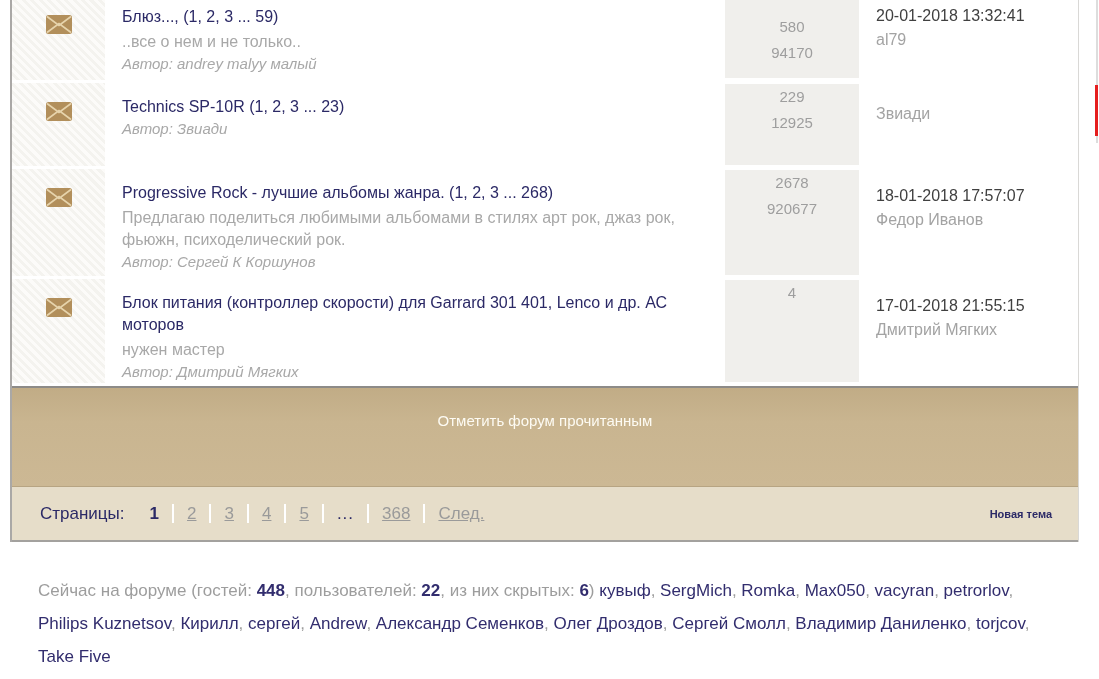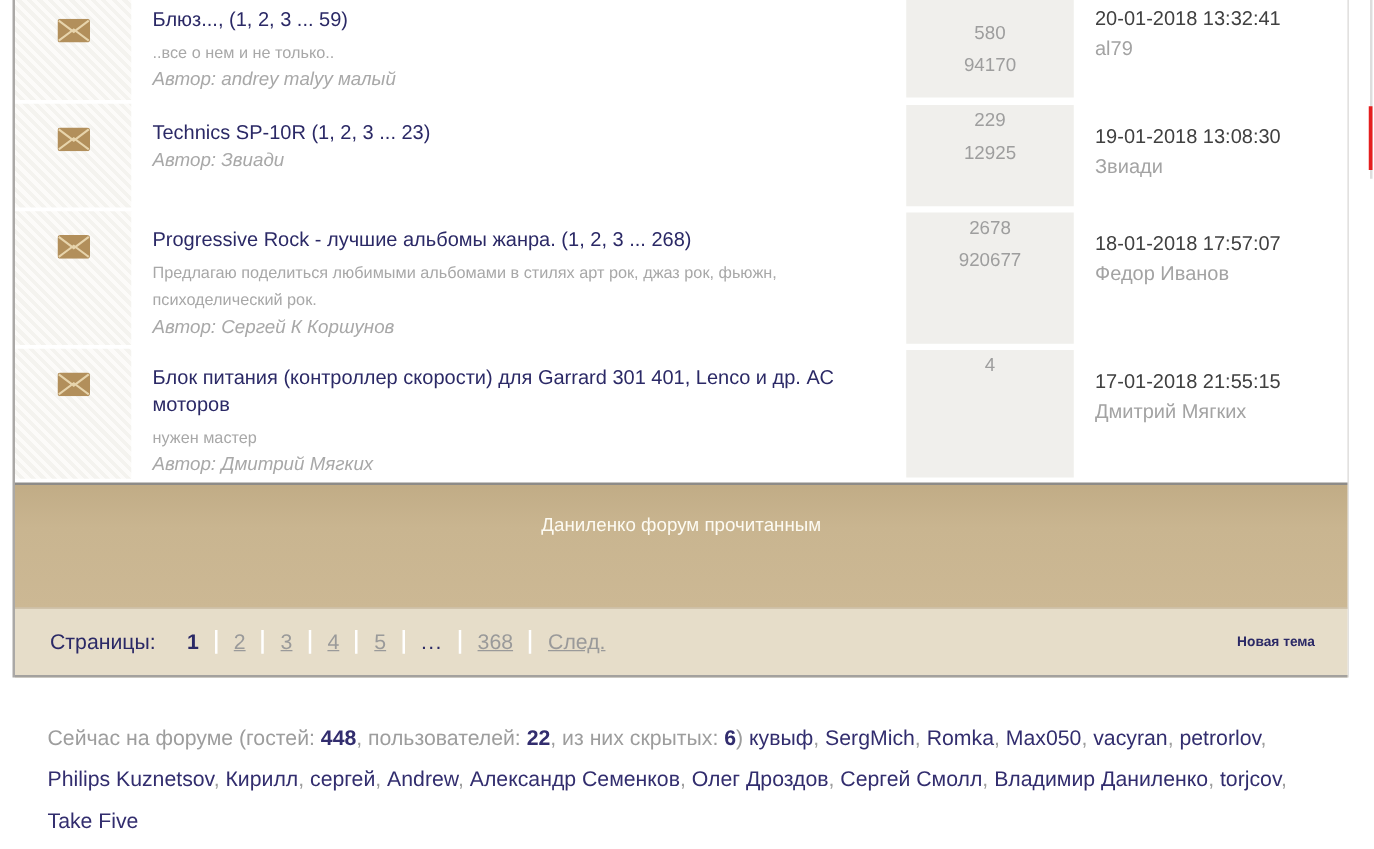--- a/index.html
+++ b/index.html
@@ -19,21 +19,21 @@
 
   .icon-cell { width: 93px; flex: 0 0 93px; padding-top: 19px; text-align: center;
     background: repeating-linear-gradient(45deg, #fcfbf9 0px, #fcfbf9 3px, #f4f3ef 3px, #f4f3ef 6px); }
   .r1 .icon-cell { padding-top: 15px; }
   .envelope { display: inline-block; width: 26px; height: 19px; }
 
   .title-cell { flex: 0 0 612px; width: 612px; padding: 13px 24px 0 17px; overflow: hidden; }
   .r1 .title-cell { padding-top: 6px; }
   .topic-title { display: block; color: #2b2966; font-size: 16px; line-height: 22px;
     text-decoration: none; cursor: pointer; }
-  .topic-desc { color: #a8a8a8; font-size: 13px; line-height: 22px; margin-top: 3px; }
+  .topic-desc { color: #a8a8a8; font-size: 16px; line-height: 22px; margin-top: 3px; }
   .topic-author { color: #a8a8a8; font-size: 15px; line-height: 22px; font-style: italic; }
 
   .stats-cell { flex: 0 0 150px; width: 150px; }
   .stats-box { margin: 1px 8px 0 8px; height: calc(100% - 2px); background: #f0efec;
     text-align: center; color: #9e9e9e; font-size: 15px; line-height: 26px; }
   .r1 .stats-box { margin-top: 0; padding-top: 14px; }
 
   .last-cell { flex: 1 1 auto; padding: 17px 5px 0 9px; }
   .r1 .last-cell { padding-top: 6px; }
   .last-date { display: block; color: #404040; font-size: 16px; line-height: 20px;
@@ -116,21 +116,20 @@
         <a class="topic-title">Technics SP-10R (1, 2, 3 ... 23)</a>
         <div class="topic-author">Автор: Звиади</div>
       </div>
       <div class="stats-cell">
         <div class="stats-box">
           <div>229</div>
           <div>12925</div>
         </div>
       </div>
       <div class="last-cell">
-        <a class="last-date">19-01-2018 13:08:30</a>
         <div class="last-author">Звиади</div>
       </div>
     </div>
 
     <div class="topic-row r3">
       <div class="icon-cell">
         <span class="envelope">
           <svg width="26" height="19" viewBox="0 0 26 19">
               <rect x="0" y="0" width="26" height="19" rx="2.5" fill="#b28f5b"></rect>
               <path d="M1,1.5 L13,10.5 L25,1.5 M1,17.5 L13,8.5 L25,17.5" stroke="#e7d4ac" stroke-width="1.6" fill="none"></path>
@@ -172,21 +171,21 @@
         <div class="stats-box">
           <div>4</div>
         </div>
       </div>
       <div class="last-cell">
         <a class="last-date">17-01-2018 21:55:15</a>
         <div class="last-author">Дмитрий Мягких</div>
       </div>
     </div>
 
-    <a class="mark-read">Даниленко форум прочитанным</a>
+    <a class="mark-read">Отметить форум прочитанным</a>
 
     <div class="pagination">
       <span class="pg-label">Страницы:</span>
       <span class="pg-current">1</span>
       <span class="pg-div"></span>
       <a class="pg-link">2</a>
       <span class="pg-div"></span>
       <a class="pg-link">3</a>
       <span class="pg-div"></span>
       <a class="pg-link">4</a>

